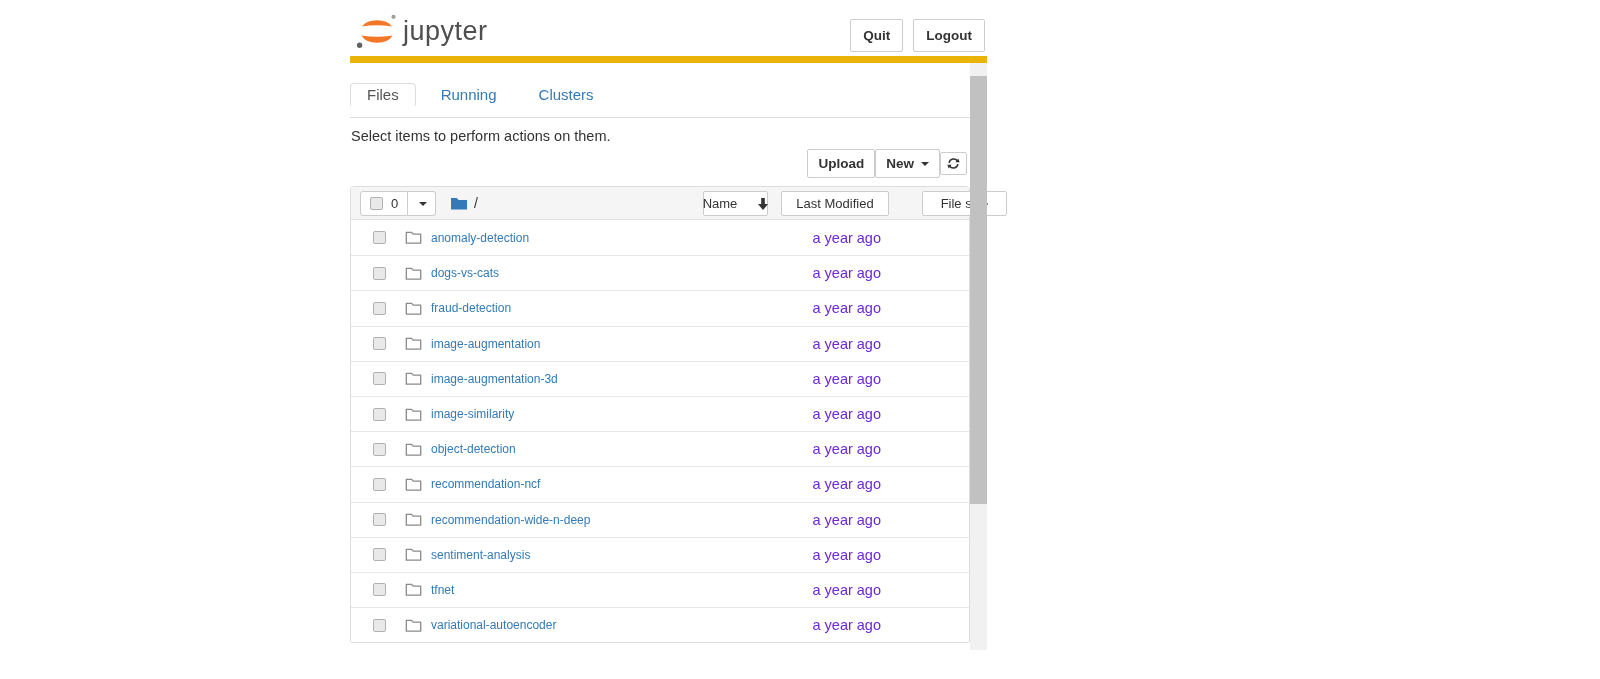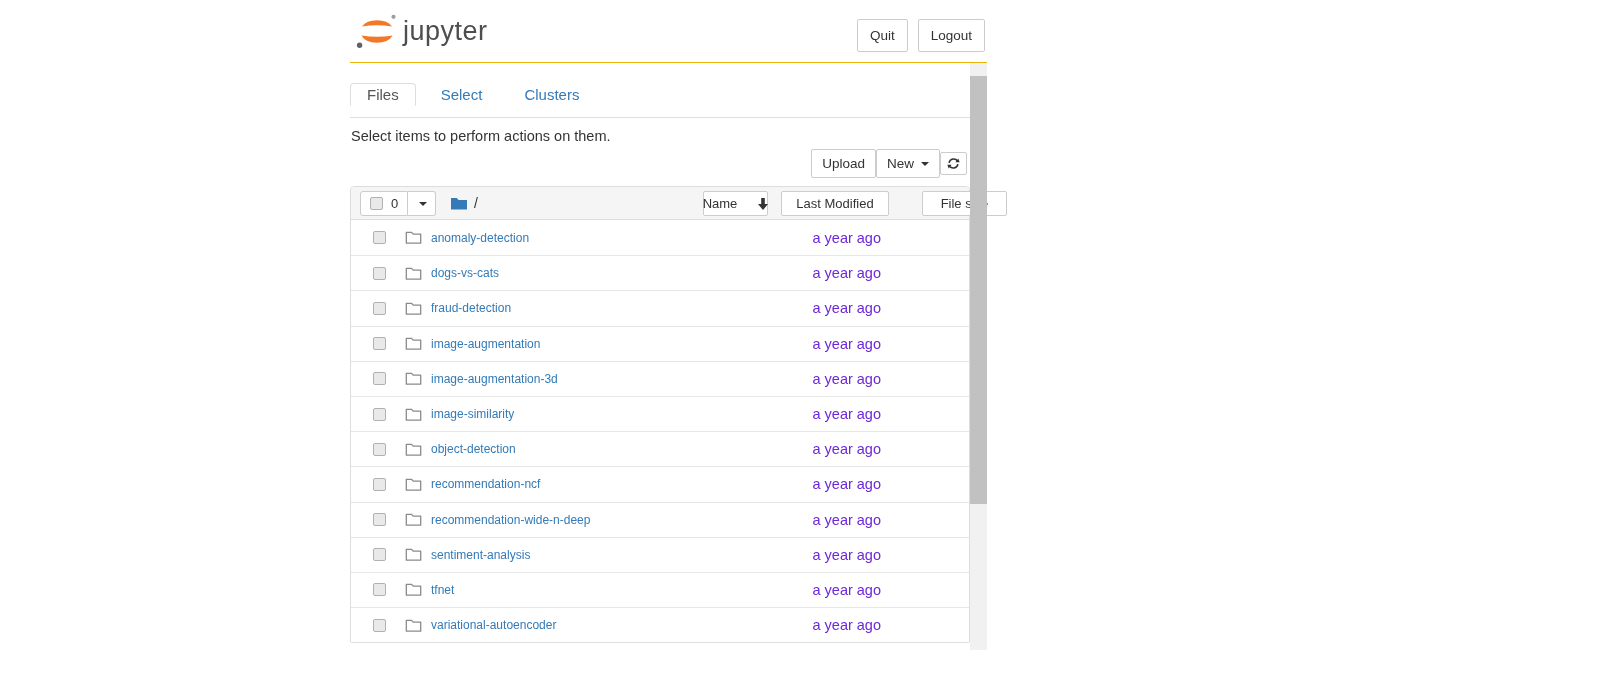--- a/index.html
+++ b/index.html
@@ -2,26 +2,26 @@
 <html><head>
 <meta charset="utf-8">
 <style>
   * { margin:0; padding:0; box-sizing:border-box; }
   html,body { background:#fff; }
   body { font-family:"Liberation Sans", sans-serif; color:#333; }
   .screen { position:relative; width:1600px; height:679px; background:#fff; overflow:hidden; }
   .viewport { position:absolute; left:350px; top:0; width:637px; height:679px; background:#fff; }
 
   
-  .app-header { position:absolute; top:0; left:0; right:0; height:63px; border-bottom:1px solid #eab308; background:#fff; }
+  .app-header { position:absolute; top:0; left:0; right:0; height:63px; border-bottom:7px solid #eab308; background:#fff; }
   .logo { position:absolute; left:5px; top:12px; display:flex; align-items:center; cursor:pointer; }
   .logo-text { font-size:27px; color:#4e4e4e; margin-left:4px; letter-spacing:.5px; }
   .header-buttons { position:absolute; right:2px; top:19px; display:flex; gap:10px; }
   .btn { background:#fff; border:1px solid #ccc; border-radius:2px; color:#333; font-size:13.5px;
-         padding:6px 12px; line-height:1.42; cursor:pointer; display:inline-flex; align-items:center; gap:5px; }
+         padding:6px 12px; line-height:1.42; cursor:pointer; display:inline-flex; align-items:center; gap:5px;font-weight:bold; }
 
   
   .site { position:absolute; top:63px; left:0; width:620px; height:587px; background:#fff; }
   .tabs { position:absolute; top:19px; left:0; width:620px; height:36px; border-bottom:1px solid #ddd; }
   .tab { display:inline-block; padding:2px 16px; font-size:15px; color:#337ab7; cursor:pointer;
          border:1px solid transparent; border-radius:4px 4px 0 0; position:relative; top:1px; margin-right:8px; }
   .tab.active { color:#555; background:#fff; border-color:#ddd; border-bottom-color:#fff; cursor:default; }
 
   .message { position:absolute; top:65px; left:1px; font-size:14.5px; color:#333; }
 
@@ -78,21 +78,21 @@
       </div>
       <div class="header-buttons">
         <button class="btn">Quit</button>
         <button class="btn">Logout</button>
       </div>
     </div>
 
     <div class="site">
 
       <div class="tabs">
-        <span class="tab active">Files</span><span class="tab">Select</span><span class="tab">Clusters</span>
+        <span class="tab active">Files</span><span class="tab">Running</span><span class="tab">Clusters</span>
       </div>
 
       <div class="message">Select items to perform actions on them.</div>
 
       <div class="toolbar">
         <button class="btn btn-sm">Upload</button>
         <button class="btn btn-sm">
           <span>New</span>
           <span class="caret"></span>
         </button>

